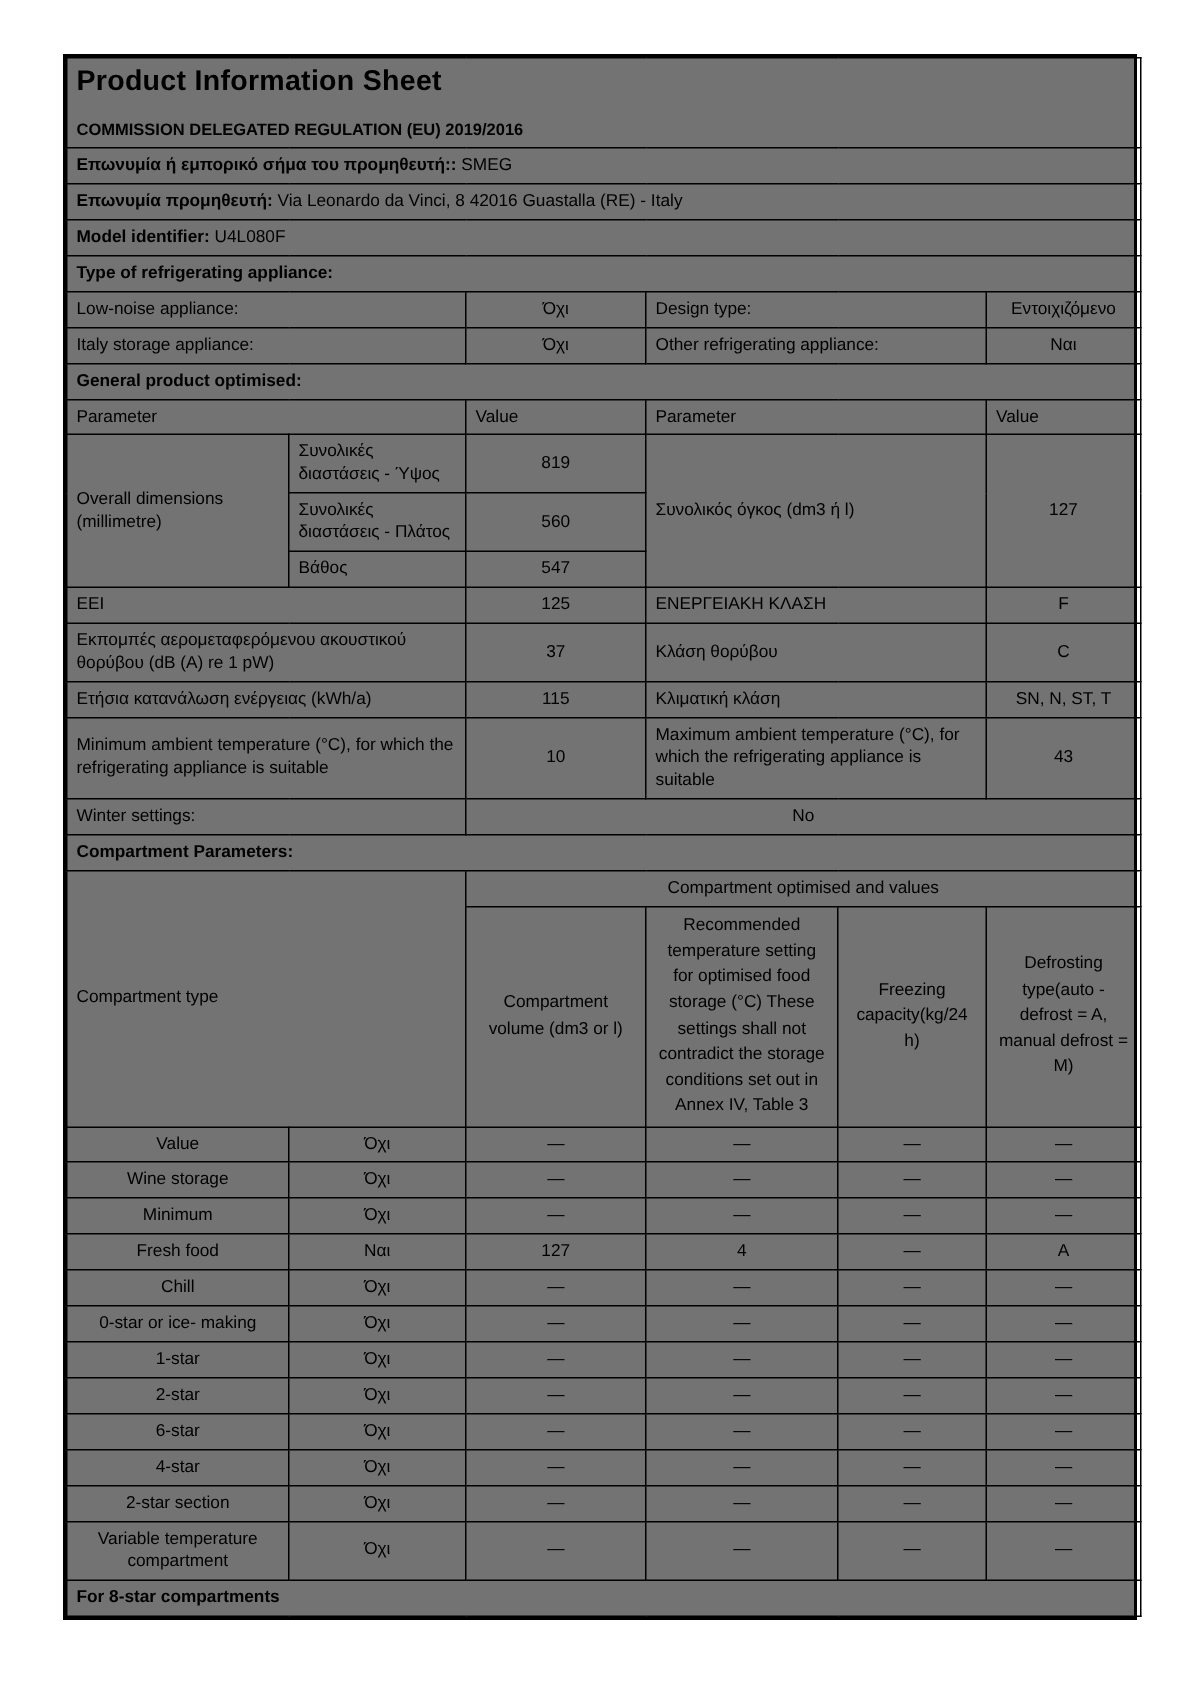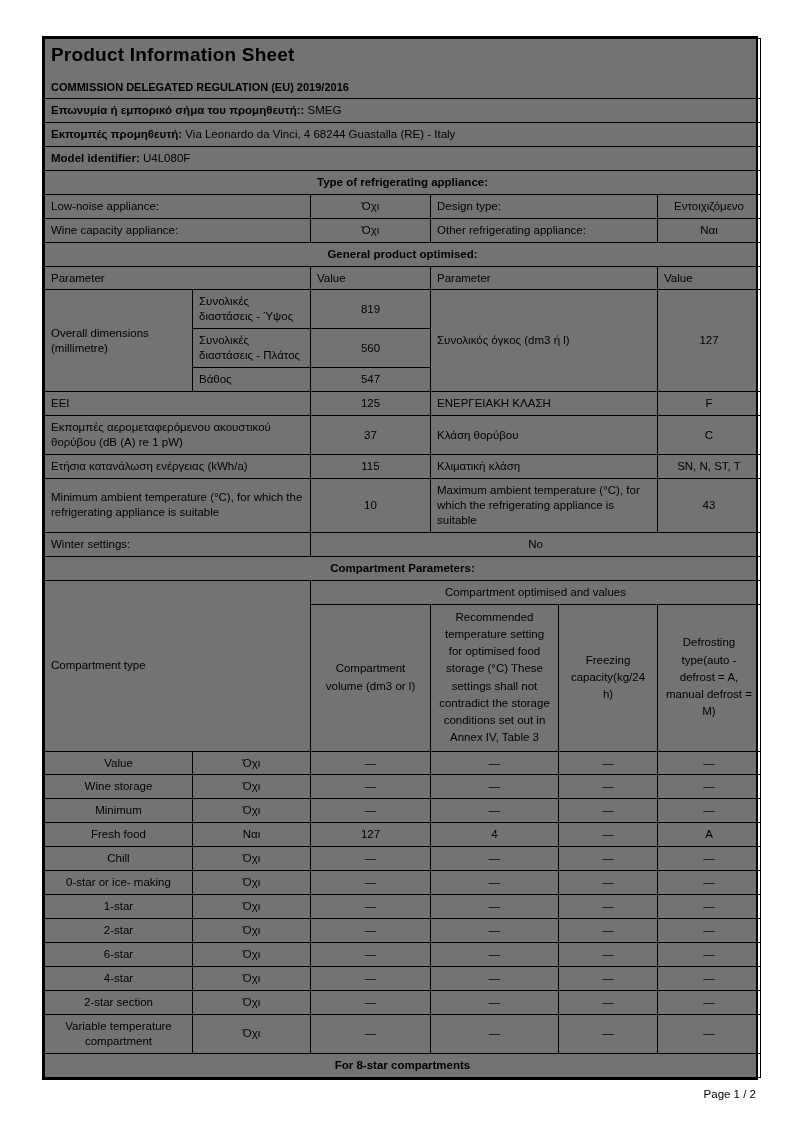--- a/index.html
+++ b/index.html
@@ -5,21 +5,21 @@
   * { box-sizing: border-box; }
   html, body { margin: 0; padding: 0; background: #ffffff; color: #000000; }
   body { font-family: "Liberation Sans", sans-serif; }
   .page { width: 802px; min-height: 1134px; padding: 36px 42px 8px 42px; background: #ffffff; }
   .doc { width: 716px; border: 2px solid #000000; background: #737373; }
   table.sheet { border-collapse: collapse; width: 100%; table-layout: fixed; font-size: 11.5px; line-height: 1.3; }
   table.sheet td { border: 1px solid #000000; padding: 4px 6px; vertical-align: middle; word-wrap: break-word; }
   td.title-cell { border: none; border-bottom: 1px solid #000000; padding: 12px 8px 8px 8px; }
   h1.doc-title { font-size: 19px; font-weight: bold; margin: 0 0 12px 0; letter-spacing: 0.2px; }
   .reg { font-weight: bold; font-size: 11px; }
-  .b { font-weight: bold; text-align: center; }
+  .b { font-weight: bold; }
   .c { text-align: center; }
   td.col-header { line-height: 1.5; padding: 6px 4px; }
   .footer { width: 716px; text-align: right; font-size: 11.5px; padding: 8px 2px 0 0; }
 </style>
 </head>
 <body>
 
 <div class="page">
   <div class="doc">
     <table class="sheet">
@@ -41,42 +41,42 @@
       </tr>
 
       <tr>
         <td colspan="6">
           <span class="b">Επωνυμία ή εμπορικό σήμα του προμηθευτή::</span>
           <span>SMEG</span>
         </td>
       </tr>
       <tr>
         <td colspan="6">
-          <span class="b">Εκπομπές προμηθευτή:</span>
-          <span>Via Leonardo da Vinci, 4 68244 Guastalla (RE) - Italy</span>
+          <span class="b">Επωνυμία προμηθευτή:</span>
+          <span>Via Leonardo da Vinci, 8 42016 Guastalla (RE) - Italy</span>
         </td>
       </tr>
       <tr>
         <td colspan="6">
           <span class="b">Model identifier:</span>
           <span>U4L080F</span>
         </td>
       </tr>
 
       <tr>
         <td colspan="6" class="b">Type of refrigerating appliance:</td>
       </tr>
       <tr>
         <td colspan="2">Low-noise appliance:</td>
         <td class="c">Όχι</td>
         <td colspan="2">Design type:</td>
         <td class="c">Εντοιχιζόμενο</td>
       </tr>
       <tr>
-        <td colspan="2">Wine capacity appliance:</td>
+        <td colspan="2">Italy storage appliance:</td>
         <td class="c">Όχι</td>
         <td colspan="2">Other refrigerating appliance:</td>
         <td class="c">Ναι</td>
       </tr>
 
       <tr>
         <td colspan="6" class="b">General product optimised:</td>
       </tr>
       <tr>
         <td colspan="2">Parameter</td>
@@ -239,14 +239,13 @@
         <td class="c">—</td>
       </tr>
 
       <tr>
         <td colspan="6" class="b">For 8-star compartments</td>
       </tr>
     </tbody>
       </table>
   </div>
 
-  <div class="footer">Page 1 / 2</div>
 </div>
 
 </body></html>

